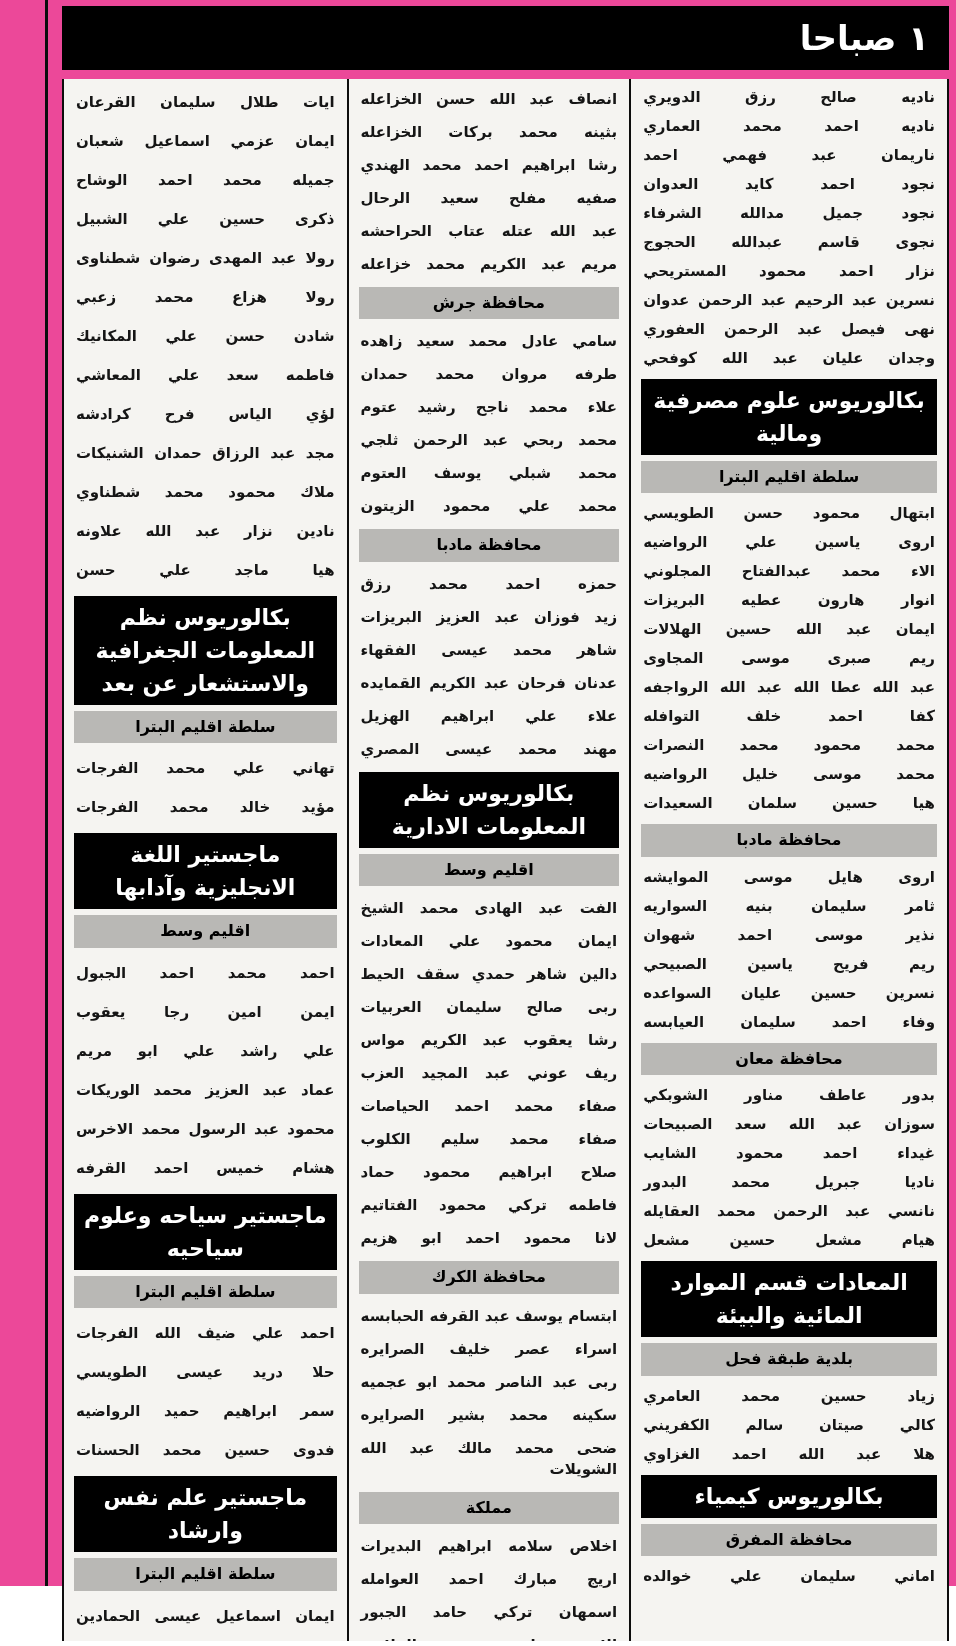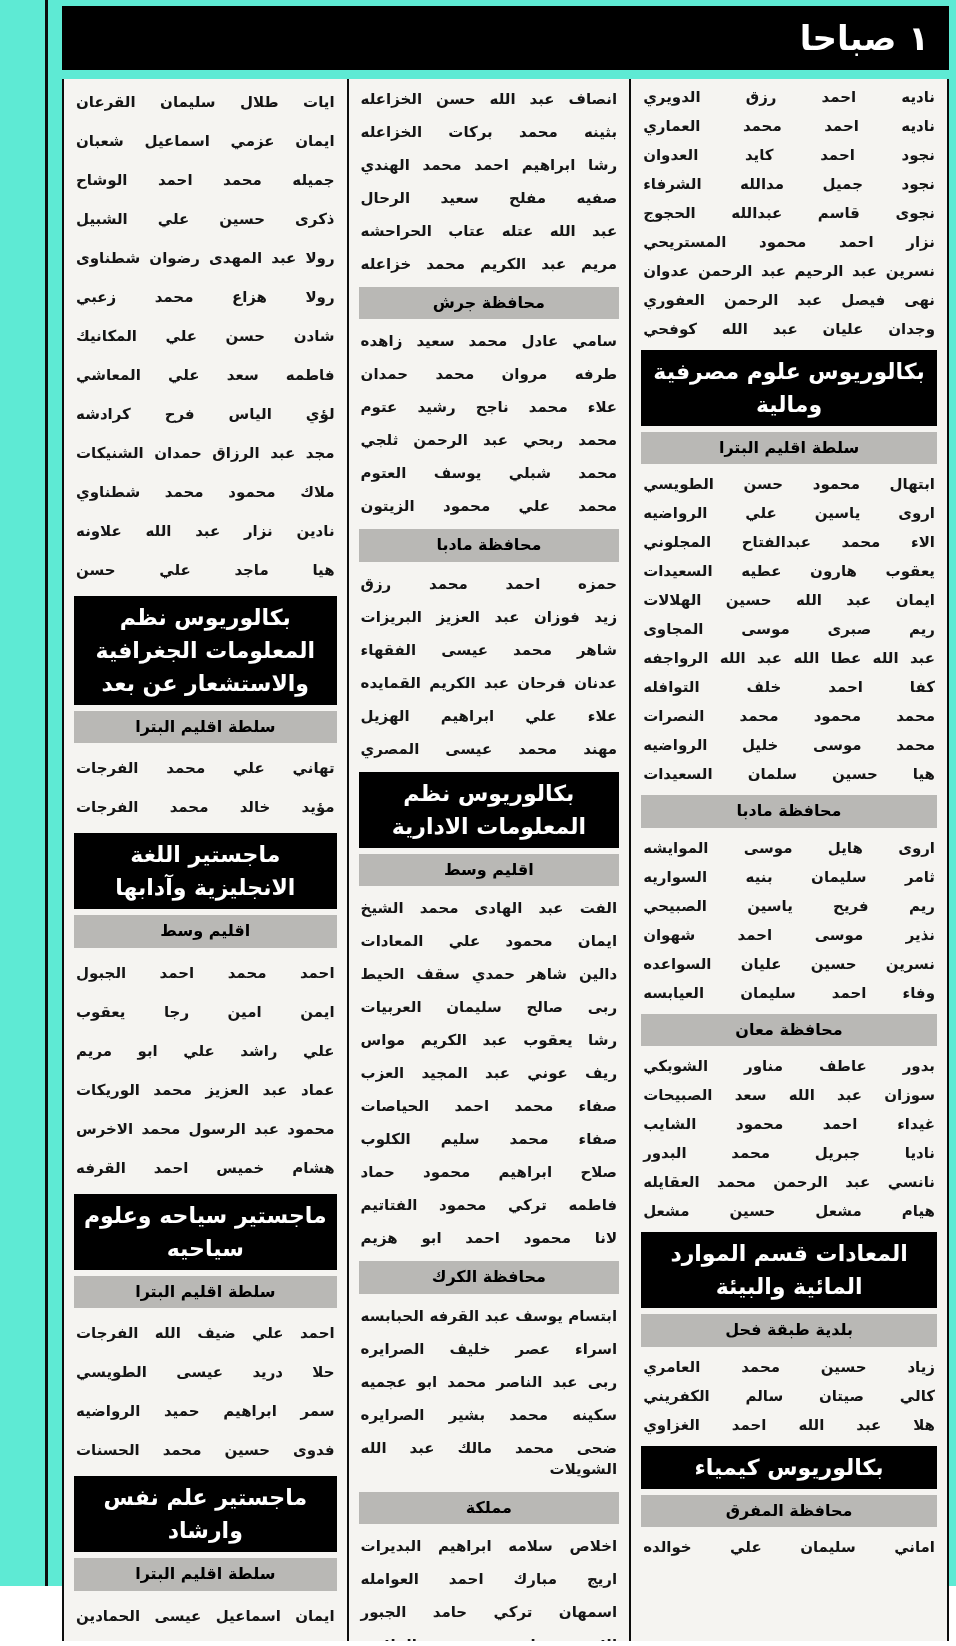--- a/index.html
+++ b/index.html
@@ -10,21 +10,21 @@
     background: #ffffff;
     font-family: "DejaVu Sans", sans-serif;
     overflow: hidden;
     direction: rtl;
   }
   .page-wrap {
     position: absolute;
     inset: 0;
     width: 956px;
     height: 1586px;
-    background: #5eead4;
+    background: #ec4899;
   }
   
   .edge-line {
     position: absolute;
     left: 45px;
     top: 0;
     bottom: 0;
     width: 3px;
     background: #0d0d0d;
   }
@@ -105,47 +105,48 @@
 <body>
 
 <div class="page-wrap">
   <div class="edge-line"></div>
   <div class="page">
     <div class="banner">
       <span>١ صباحا</span>
     </div>
     <div class="columns">
       <div class="column col-right">
-          <div class="row name">ناديه احمد رزق الدويري</div>
+          <div class="row name">ناديه صالح رزق الدويري</div>
           <div class="row name">ناديه احمد محمد العماري</div>
+          <div class="row name">ناريمان عبد فهمي احمد</div>
           <div class="row name">نجود احمد كايد العدوان</div>
           <div class="row name">نجود جميل مدالله الشرفاء</div>
           <div class="row name">نجوى قاسم عبدالله الحجوج</div>
           <div class="row name">نزار احمد محمود المستريحي</div>
           <div class="row name">نسرين عبد الرحيم عبد الرحمن عدوان</div>
           <div class="row name">نهى فيصل عبد الرحمن العفوري</div>
           <div class="row name">وجدان عليان عبد الله كوفحي</div>
           <div class="row degree">بكالوريوس علوم مصرفية ومالية</div>
           <div class="row region">سلطة اقليم البترا</div>
           <div class="row name">ابتهال محمود حسن الطويسي</div>
           <div class="row name">اروى ياسين علي الرواضيه</div>
           <div class="row name">الاء محمد عبدالفتاح المجلوني</div>
-          <div class="row name">يعقوب هارون عطيه السعيدات</div>
+          <div class="row name">انوار هارون عطيه البريزات</div>
           <div class="row name">ايمان عبد الله حسين الهلالات</div>
           <div class="row name">ريم صبرى موسى المجاوى</div>
           <div class="row name">عبد الله عطا الله عبد الله الرواجفه</div>
           <div class="row name">كفا احمد خلف التوافله</div>
           <div class="row name">محمد محمود محمد النصرات</div>
           <div class="row name">محمد موسى خليل الرواضيه</div>
           <div class="row name">هيا حسين سلمان السعيدات</div>
           <div class="row region">محافظة مادبا</div>
           <div class="row name">اروى هايل موسى الموايشه</div>
           <div class="row name">ثامر سليمان بنيه السواريه</div>
+          <div class="row name">نذير موسى احمد شهوان</div>
           <div class="row name">ريم فريح ياسين الصبيحي</div>
-          <div class="row name">نذير موسى احمد شهوان</div>
           <div class="row name">نسرين حسين عليان السواعده</div>
           <div class="row name">وفاء احمد سليمان العيابسه</div>
           <div class="row region">محافظة معان</div>
           <div class="row name">بدور عاطف مناور الشوبكي</div>
           <div class="row name">سوزان عبد الله سعد الصبيحات</div>
           <div class="row name">غيداء احمد محمود الشايب</div>
           <div class="row name">ناديا جبريل محمد البدور</div>
           <div class="row name">نانسي عبد الرحمن محمد العقايله</div>
           <div class="row name">هيام مشعل حسين مشعل</div>
           <div class="row degree">المعادات قسم الموارد المائية والبيئة</div>

